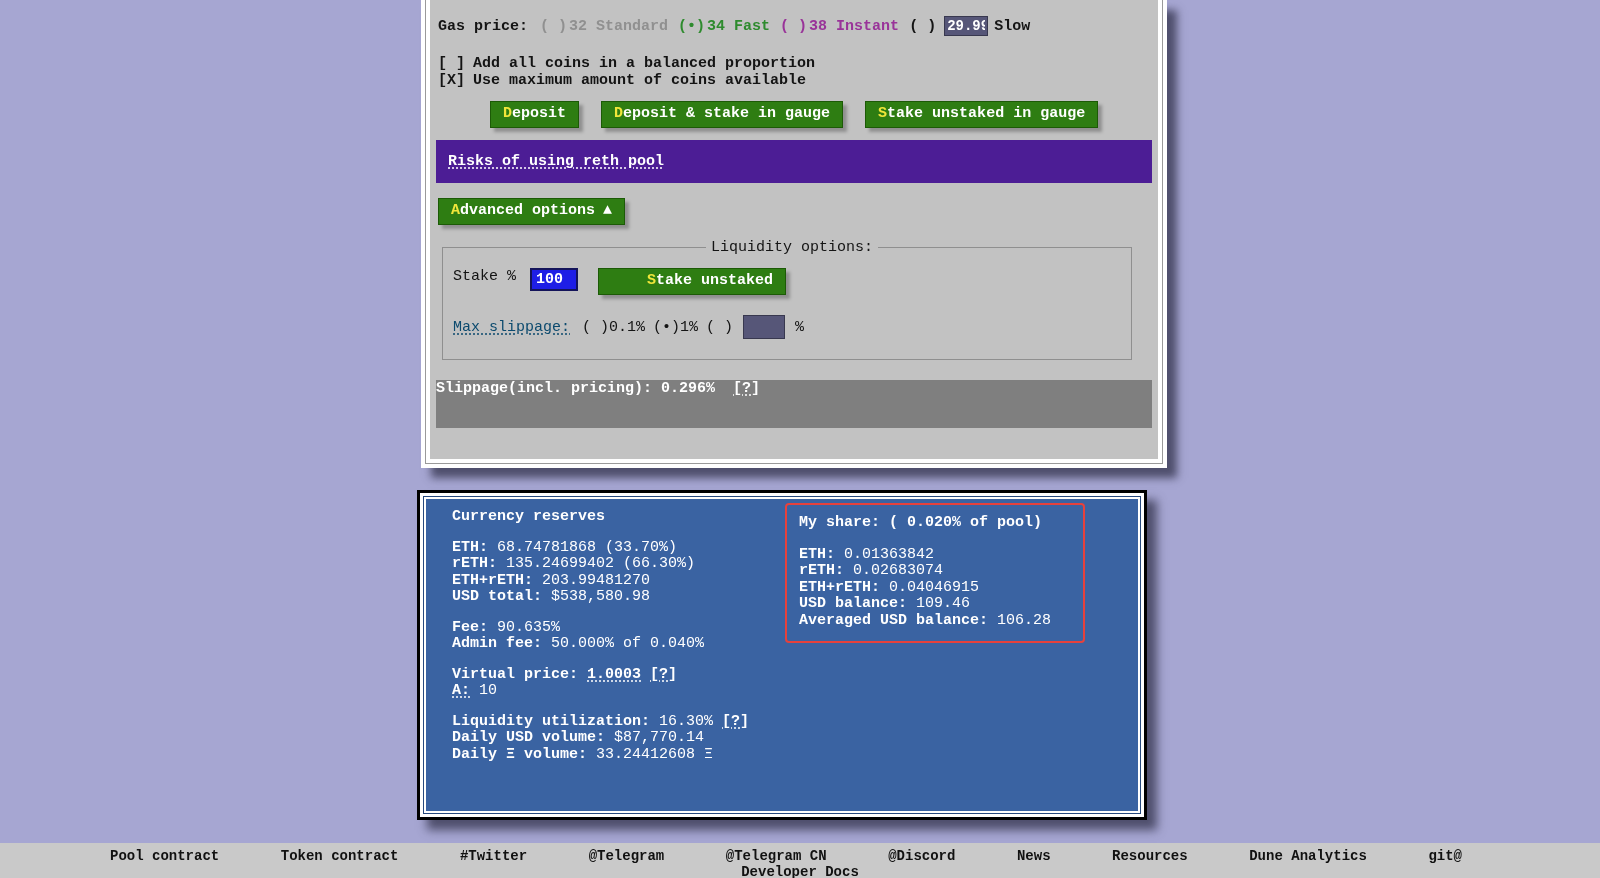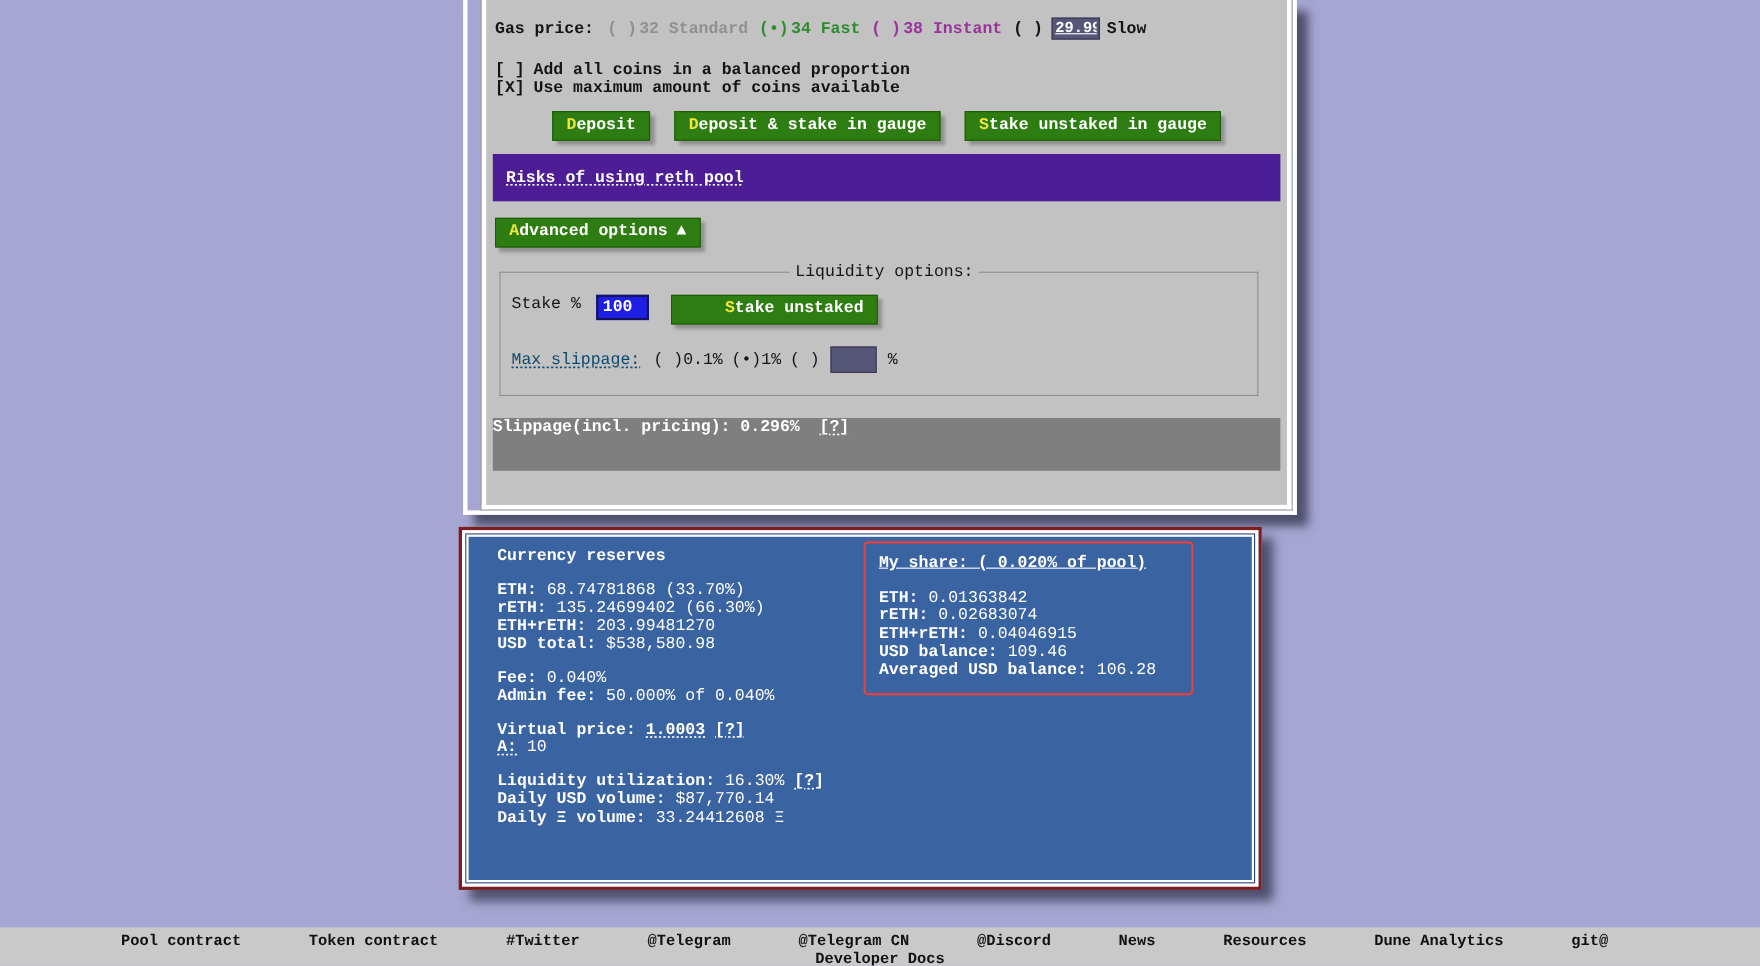--- a/index.html
+++ b/index.html
@@ -5,29 +5,29 @@
   html,body{margin:0;padding:0;}
   .page{position:relative;width:1600px;height:878px;background:#a6a6d2;overflow:hidden;
         font-family:"Liberation Mono","DejaVu Sans Mono",monospace;color:#141414;font-size:15px;}
 
   
   .notch{position:absolute;left:636px;top:0;width:12px;height:3px;background:#97979d;}
 
   
   .top-panel{position:absolute;left:421px;top:0;border:4px solid #fff;border-top:none;
              box-shadow:10px 10px 8px rgba(58,58,84,.8);}
-  .tp-mid{border:1px solid #9a9a9a;border-top:none;margin-left:12px;}
+  .tp-mid{border:1px solid #9a9a9a;border-top:none;}
   .tp-inner{border:4px solid #fff;border-top:none;background:#c2c2c2;width:728px;padding:13px 0 31px;}
 
   .gas-row{margin:3px 0 0 8px;display:flex;align-items:center;height:20px;font-weight:700;}
   .c-gray{color:#909090}.c-green{color:#2e8b2e}.c-purple{color:#993399}
   .m2{margin-left:2px}.m8{margin-left:8px}.m10{margin-left:10px}.m12{margin-left:12px}.m18{margin-left:18px}
   .radio-opt{display:inline-flex;cursor:pointer;}
   .gas-input{width:44px;height:20px;background:#565678;color:#fff;border:1px solid #38384f;
-             font:700 14px "Liberation Mono","DejaVu Sans Mono",monospace;padding:1px 2px;margin:0 6px 0 8px;box-sizing:border-box;text-decoration:underline;}
+             font:700 14px "Liberation Mono","DejaVu Sans Mono",monospace;padding:1px 2px;margin:0 6px 0 8px;box-sizing:border-box;}
 
   .cb-block{margin:19px 0 0 8px;font-weight:700;line-height:17px;}
   .cb-line{display:flex;cursor:pointer;}
   .cb-line .lbl{margin-left:8px;}
 
   .btn-row{margin:12px 0 0 60px;display:flex;gap:22px;}
   .gbtn{background:#2e7d12;color:#fff;border:1px solid #1c5a06;box-shadow:4px 4px 3px #909090;
         font:700 15px "Liberation Mono","DejaVu Sans Mono",monospace;padding:2px 12px 3px;cursor:pointer;line-height:20px;}
   .yl{color:#f0e63a;}
 
@@ -45,36 +45,36 @@
                font:700 15px "Liberation Mono","DejaVu Sans Mono",monospace;padding:0 4px;margin-left:14px;box-sizing:border-box;}
   .stake-row .gbtn{margin-left:20px;padding-left:48px;}
   .slip-row{display:flex;align-items:center;margin-top:20px;}
   .slip-input{width:42px;height:24px;background:#565678;color:#fff;border:1px solid #38384f;
               font:700 14px "Liberation Mono","DejaVu Sans Mono",monospace;margin:0 10px;padding:0 2px;box-sizing:border-box;}
 
   .slip-bar{margin:20px 6px 0;height:48px;background:#7f7f7f;color:#fff;font-weight:700;
             display:flex;padding-left:0;box-sizing:border-box;}
 
   
-  .bottom-panel{position:absolute;left:417px;top:479px;border:3px solid #7f1d1d;
+  .bottom-panel{position:absolute;left:417px;top:490px;border:3px solid #000000;
                 box-shadow:10px 10px 9px rgba(58,58,84,.8);}
   .bp-mid{border:3px solid #fff;}
   .bp-line{border:1px solid #26497e;}
   .bp-inner{border:2px solid #fff;background:#3a63a2;width:712px;height:312px;position:relative;color:#fff;}
 
   .res-col{position:absolute;left:26px;top:10px;line-height:16.5px;}
   .ttl{font-weight:700;white-space:pre;}
   .grp{margin-top:14px;}
   .line{white-space:pre;font-weight:400;}
   .line b{font-weight:700;}
   .ml1{margin-left:9px;}
 
   .myshare{position:absolute;left:359px;top:4px;width:272px;border:2px solid #e6413c;border-radius:4px;
            padding:10px 12px 12px;line-height:16.5px;}
-  .ms-title{margin-bottom:15px;white-space:pre;font-weight:700;text-decoration:underline;}
+  .ms-title{margin-bottom:15px;white-space:pre;font-weight:700;}
 
   
   .footer{position:absolute;left:0;top:843px;width:1600px;height:35px;background:#c9c9c9;
           font-size:14px;font-weight:700;}
   .f-row{display:flex;justify-content:space-between;padding:5px 138px 0 110px;}
   .f-row a,.f-row2 a{color:#111;text-decoration:none;cursor:pointer;}
   .f-row2{text-align:center;margin-top:0;}
 </style>
 </head>
 <body>
@@ -173,21 +173,21 @@
 
           <div class="res-col">
             <div class="ttl">Currency reserves</div>
             <div class="grp">
               <div class="line"><b>ETH:</b><span> 68.74781868 (33.70%)</span></div>
               <div class="line"><b>rETH:</b><span> 135.24699402 (66.30%)</span></div>
               <div class="line"><b>ETH+rETH:</b><span> 203.99481270</span></div>
               <div class="line"><b>USD total:</b><span> $538,580.98</span></div>
             </div>
             <div class="grp">
-              <div class="line"><b>Fee:</b><span> 0.040%</span></div>
+              <div class="line"><b>Fee:</b><span> 90.635%</span></div>
               <div class="line"><b>Admin fee:</b><span> 50.000% of 0.040%</span></div>
             </div>
             <div class="grp">
               <div class="line"><b>Virtual price:</b><a class="dot-w ml1">1.0003</a><a class="dot-w ml1">[?]</a></div>
               <div class="line"><a class="dot-w" style="font-weight:700">A:</a><span> 10</span></div>
             </div>
             <div class="grp">
               <div class="line"><b>Liquidity utilization:</b><span> 16.30%</span><a class="dot-w ml1">[?]</a></div>
               <div class="line"><b>Daily USD volume:</b><span> $87,770.14</span></div>
               <div class="line"><b>Daily Ξ volume:</b><span> 33.24412608 Ξ</span></div>

